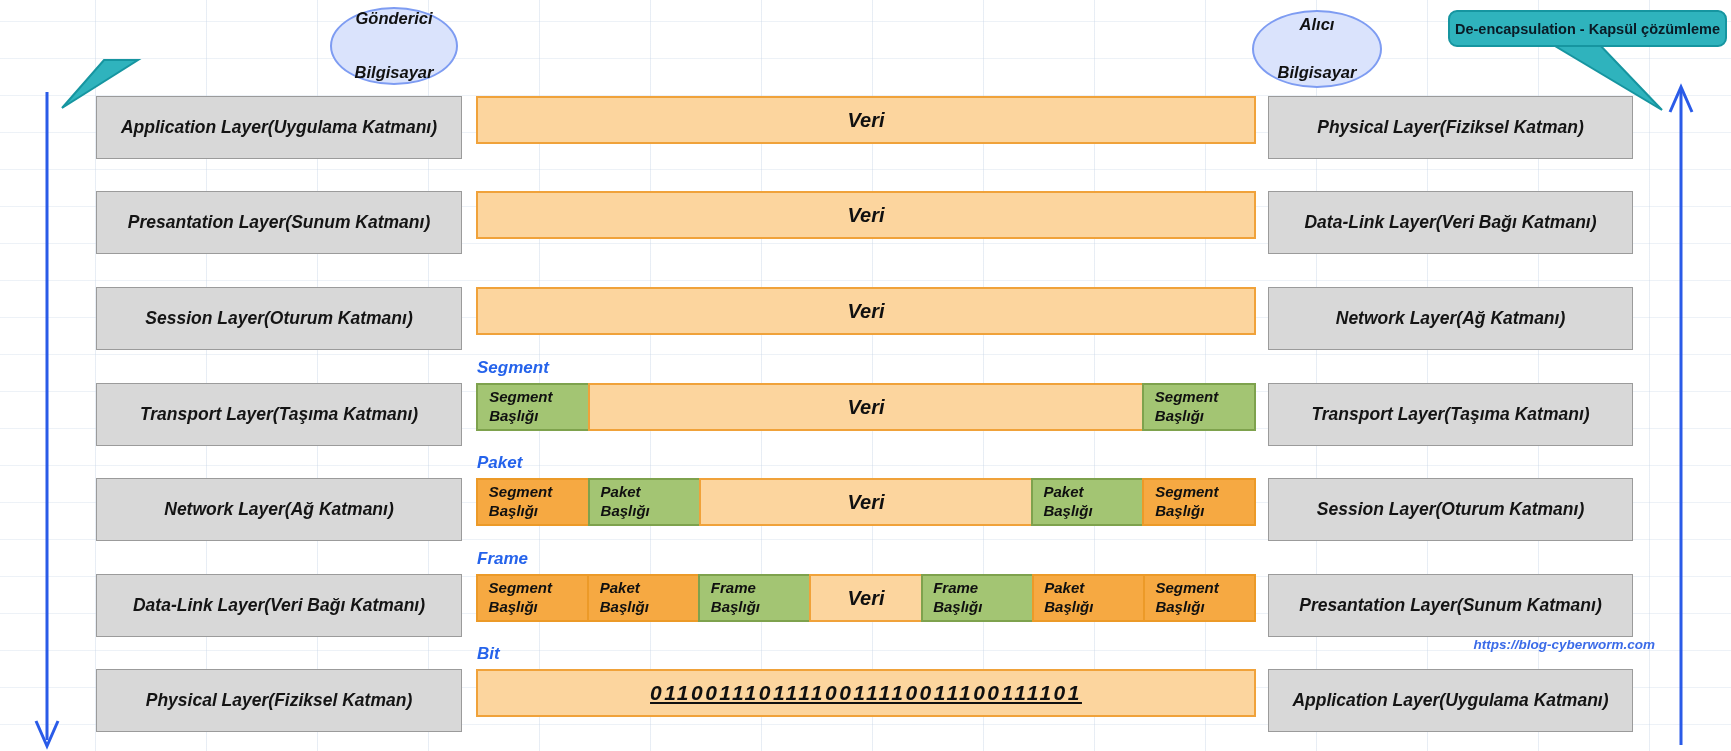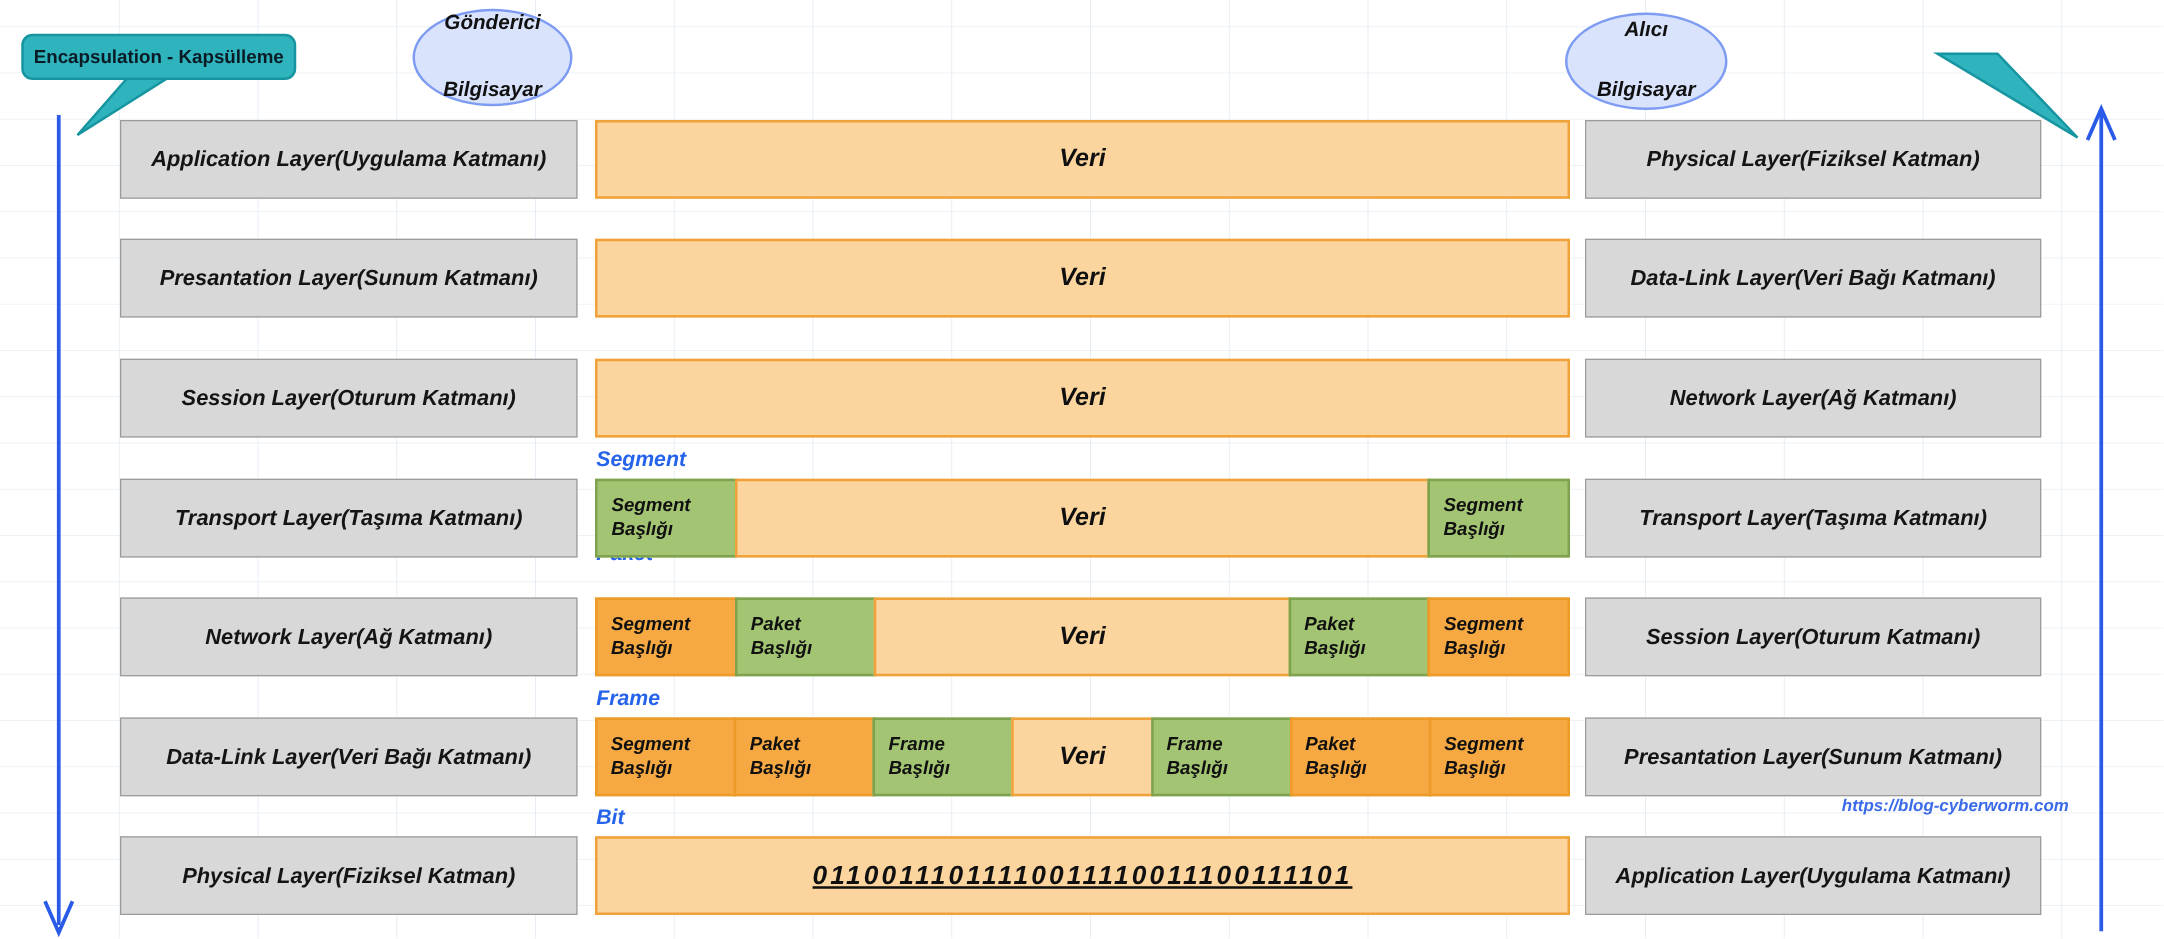--- a/index.html
+++ b/index.html
@@ -14,21 +14,21 @@
   }
   #overlay-svg{position:absolute;left:0;top:0;width:1731px;height:751px;pointer-events:none;}
   .layer-box{
     position:absolute;height:63px;background:#D8D8D8;border:1.5px solid #9B9B9B;
     display:flex;flex-direction:row;align-items:center;justify-content:center;
     font-weight:bold;font-style:italic;font-size:17.5px;line-height:1.18;color:#141414;
     text-align:center;box-sizing:border-box;
   }
   .left-box{left:96px;width:366px;}
   .right-box{left:1268px;width:365px;}
-  .pdu-row{position:absolute;left:476px;width:780px;height:63px;display:flex;box-sizing:border-box;}
+  .pdu-row{position:absolute;left:476px;width:780px;height:48px;display:flex;box-sizing:border-box;}
   .cell{
     display:flex;align-items:center;justify-content:center;box-sizing:border-box;
     font-weight:bold;font-style:italic;color:#101010;min-width:0;
   }
   .cell + .cell{margin-left:-2px;}
   .c-veri{background:#FCD59E;border:2px solid #F0A23A;}
   .c-green{background:#A3C573;border:2px solid #7EA24D;}
   .c-orange{background:#F6A942;border:2px solid #EC9A28;}
   .veri-label{font-size:20px;}
   .header-label{font-size:15px;line-height:1.25;text-align:left;max-width:88px;}
@@ -42,21 +42,21 @@
   #callout-dec{left:1448px;top:10px;width:279px;height:37px;font-size:14.5px;}
   .ellipse{
     position:absolute;background:#DAE3FC;border:2px solid #7E9CF2;border-radius:50%;
     display:flex;flex-direction:column;align-items:center;justify-content:center;
     font-weight:bold;font-style:italic;font-size:16.5px;line-height:1.2;color:#111;
     box-sizing:border-box;text-align:center;
   }
   #ellipse-sender{left:330px;top:7px;width:128px;height:78px;justify-content:space-between;}
   #ellipse-receiver{left:1252px;top:10px;width:130px;height:78px;gap:28px;}
   .stage-label{position:absolute;left:477px;font-weight:bold;font-style:italic;font-size:17px;color:#2563EB;}
-  .sl0{top:358px;} .sl1{top:433px;} .sl2{top:549px;} .sl3{top:644px;}
+  .sl0{top:358px;} .sl1{top:453px;} .sl2{top:549px;} .sl3{top:644px;}
   #site-url{
     position:absolute;left:1395px;top:637px;width:260px;text-align:right;
     font-weight:bold;font-style:italic;font-size:13.5px;color:#3B6BE8;
   }
 </style>
 </head>
 <body>
 
 <div id="stage">
 
@@ -65,24 +65,24 @@
     <polygon points="104,60 138,60 62,108" fill="#2FB3BD" stroke="#1695A0" stroke-width="2"></polygon>
     <polygon points="1550,43 1598,43 1662,110" fill="#2FB3BD" stroke="#1695A0" stroke-width="2"></polygon>
 
     <line x1="47" y1="92" x2="47" y2="740" stroke="#2A5BE8" stroke-width="3"></line>
     <polyline points="36,721 47,746 58,721" fill="none" stroke="#2A5BE8" stroke-width="3"></polyline>
 
     <line x1="1681" y1="90" x2="1681" y2="745" stroke="#2A5BE8" stroke-width="3"></line>
     <polyline points="1670,112 1681,87 1692,112" fill="none" stroke="#2A5BE8" stroke-width="3"></polyline>
   </svg>
 
-  <div class="callout" id="callout-enc">
-    <span>Encapsulation - Kapsülleme</span>
-  </div>
-
+
+  <div class="callout" id="callout-dec">
+    <span>De-encapsulation - Kapsül çözümleme</span>
+  </div>
 
   <div class="ellipse" id="ellipse-sender">
     <span>Gönderici</span>
     <span>Bilgisayar</span>
   </div>
 
   <div class="ellipse" id="ellipse-receiver">
     <span>Alıcı</span>
     <span>Bilgisayar</span>
   </div>

